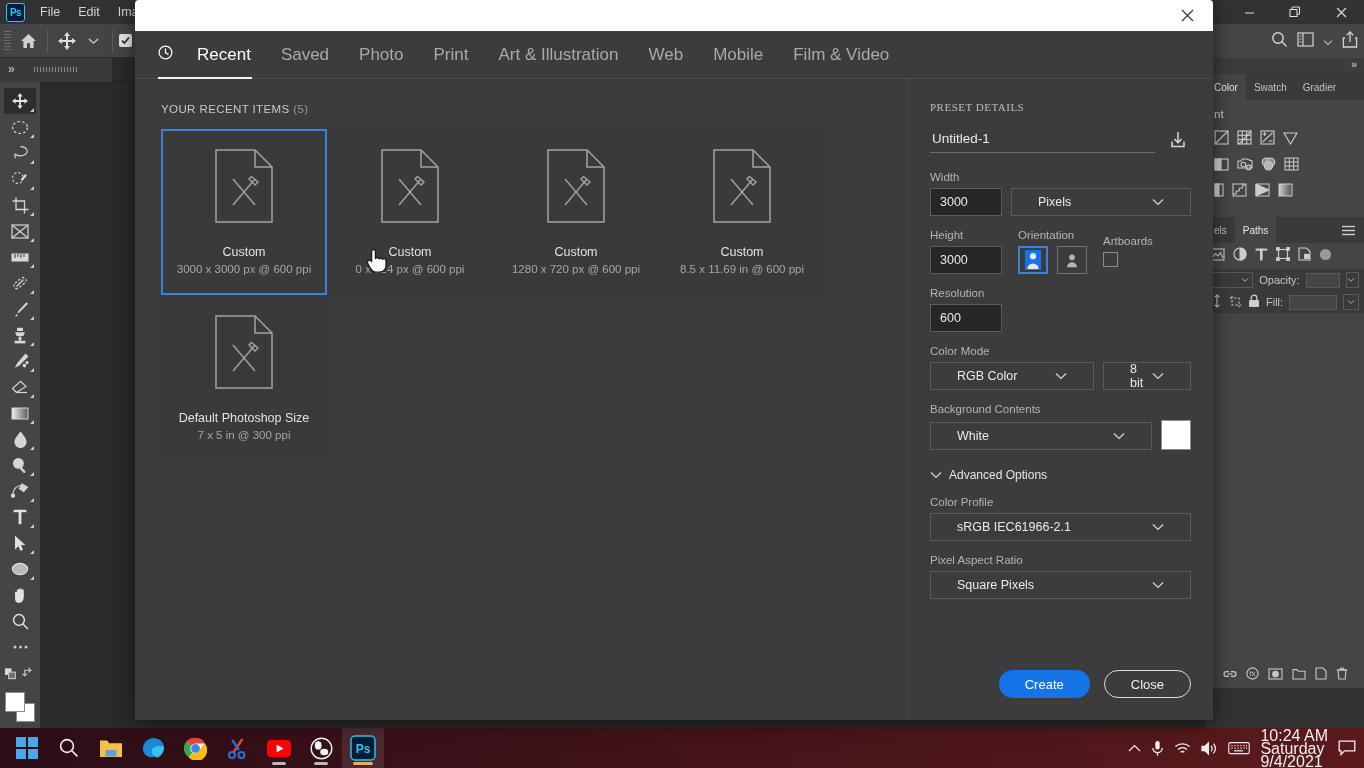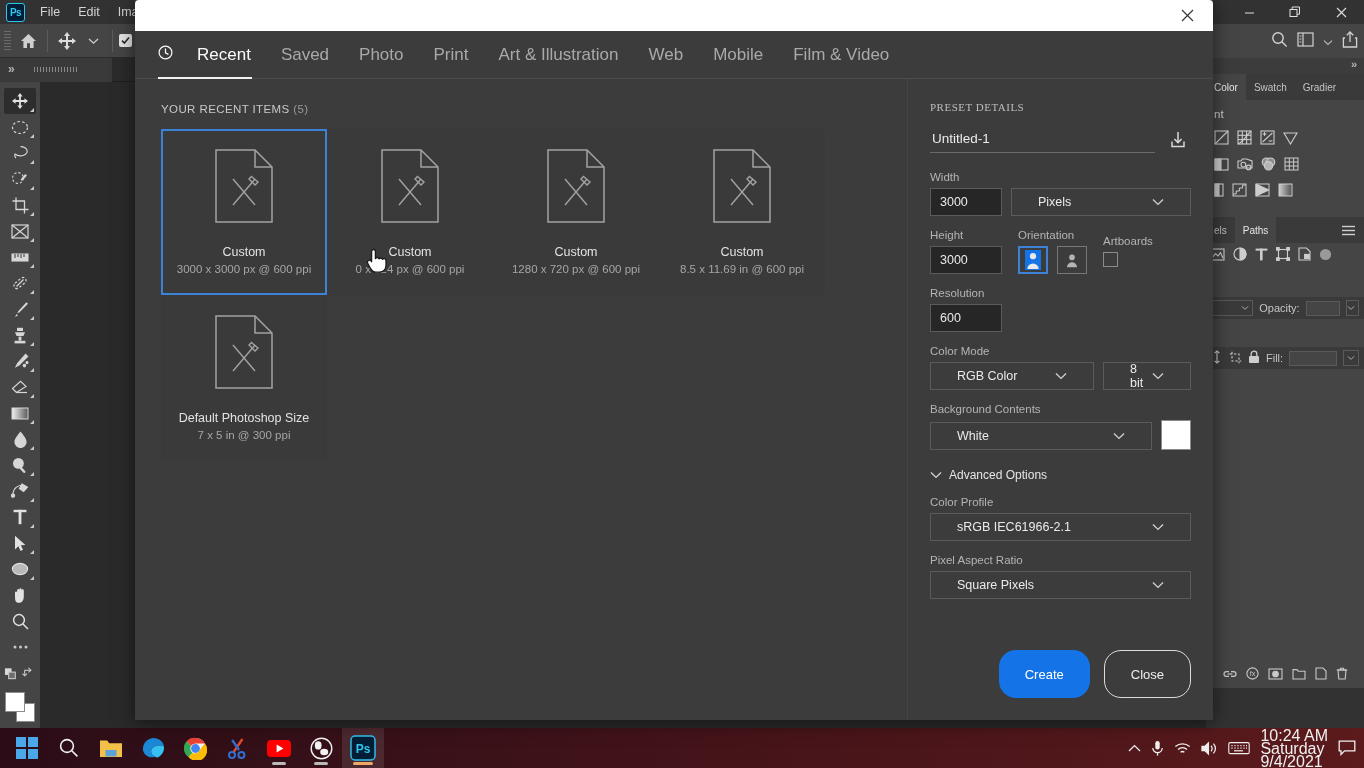--- a/index.html
+++ b/index.html
@@ -81,21 +81,21 @@
   .ps-dock { position: absolute; top: 24px; right: 0; width: 158px; bottom: 40px; background: #454545; }
   .dock-top { height: 34px; background: #454545; display: flex; align-items: center; justify-content: flex-end; padding-right: 6px; gap: 9px; color: #d2d2d2;}
   .dock-collapse { height: 16px; text-align: right; padding-right: 7px; color: #b9b9b9; font-size: 11px; font-weight: bold; background:#3c3c3c;}
   .panel-tabs { display: flex; align-items: stretch; height: 26px; background: #3a3a3a; position: relative; }
   .panel-tab { padding: 0 8px; display: flex; align-items: center; color: #c3c3c3; font-size: 10px; white-space: nowrap; }
   .panel-tab.active { background: #454545; color: #e6e6e6; }
   .panel-burger { margin-left: auto; padding: 0 8px; display: flex; align-items: center; color: #cfcfcf; }
   .panel-body { background: #454545; padding: 6px 4px; }
   .panel-title { color: #cfcfcf; font-size: 11.5px; margin: 2px 0 6px 4px; }
   .icon-row { display: flex; align-items: center; gap: 8px; padding: 4px 4px; color: #cdcdcd; }
-  .layers-rowbar { display: flex; align-items: center; gap: 6px; padding: 3px 5px; background: #3a3a3a; color: #c4c4c4; font-size: 11px; margin-top: 28px; }
+  .layers-rowbar { display: flex; align-items: center; gap: 6px; padding: 3px 5px; background: #3a3a3a; color: #c4c4c4; font-size: 11px; }
   .mini-field { width: 48px; height: 15px; background: #454545; border: 1px solid #5a5a5a; }
   .mini-select { width: 58px; height: 16px; background: #3a3a3a; border: 1px solid #5a5a5a; display: flex; align-items: center; justify-content: flex-end; padding-right: 3px; color: #b0b0b0; font-size: 9px; }
   .dock-btm-icons { position: absolute; bottom: 4px; left: 0; right: 0; display: flex; justify-content: center; gap: 9px; color: #c9c9c9; }
 
   
   .win-controls { position: absolute; top: 0; right: 0; height: 24px; display: flex; z-index: 3; }
   .win-btn { width: 46px; height: 24px; display: flex; align-items: center; justify-content: center; color: #e0e0e0; font-size: 11px; }
 
   
   .dialog {
@@ -182,21 +182,21 @@
   .artboard-chk { width: 15px; height: 15px; border: 1px solid #8a8a8a; background: #3c3c3c; margin-bottom: 7px; }
 
   .bgswatch { width: 30px; height: 30px; background: #ffffff; border: 1px solid #8a8a8a; }
 
   .adv-toggle { color: #e5e5e5; font-size: 12px; margin: 18px 0 14px 0; display: flex; align-items: center; gap: 7px; }
 
   .dlg-actions {
     position: absolute; right: 22px; bottom: 22px; display: flex; gap: 14px;
   }
   .btn {
-    height: 48px; border-radius: 17px; display: flex; align-items: center;
+    height: 28px; border-radius: 17px; display: flex; align-items: center;
     justify-content: center; font-size: 13px; padding: 0 26px; white-space: nowrap;
   }
   .btn-create { background: #1473e6; color: #fff; }
   .btn-close { background: transparent; color: #efefef; border: 1px solid #dcdcdc; }
 
   
   .taskbar {
     position: absolute; left: 0; right: 0; bottom: 0; height: 40px;
     background: linear-gradient(90deg,#2b0d17 0%,#401319 45%,#5b1a1c 100%);
     display: flex; align-items: center;

